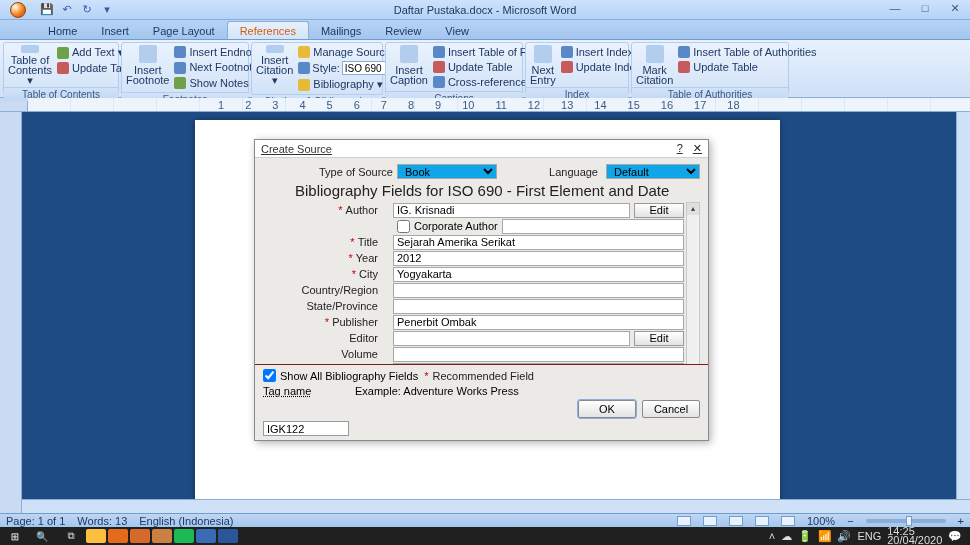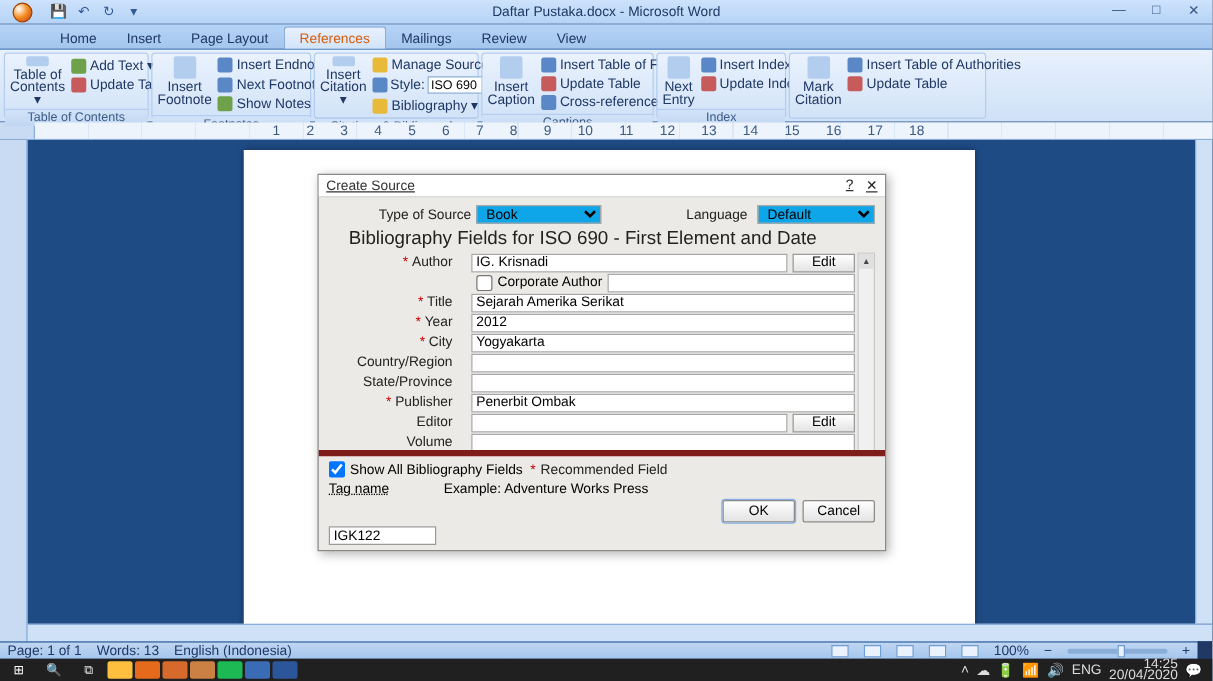--- a/index.html
+++ b/index.html
@@ -42,59 +42,59 @@
 .ruler { flex: 1; background: repeating-linear-gradient(to right, #eef4fb 0, #eef4fb 42px, #dbe7f6 42px, #dbe7f6 43px); position: relative; color: #3b5a85; font-size: 8px; overflow: hidden; }
 .ruler .ticks { position: absolute; top: 1px; left: 190px; display: flex; gap: 21px; }
 
 .workspace { position: absolute; top: 112px; left: 0; right: 0; bottom: 32px; background: #1f4b85; overflow: hidden; }
 .vruler { position: absolute; left: 0; top: 0; bottom: 0; width: 22px; background: #c8dbf3; border-right: 1px solid #8baed8; }
 .page { position: absolute; left: 195px; top: 8px; width: 585px; height: 760px; background: #fff; box-shadow: 0 0 6px rgba(0,0,0,.4); }
 .hscroll { position: absolute; bottom: 0; left: 22px; right: 0; height: 14px; background: #cfe1f7; border-top: 1px solid #8baed8; }
 .vscroll { position: absolute; top: 0; right: 0; bottom: 14px; width: 14px; background: #cfe1f7; border-left: 1px solid #8baed8; }
 
 
-.statusbar { position: absolute; left: 0; right: 12px; bottom: 18px; height: 14px; background: linear-gradient(to bottom, #c0d6f2, #a4c6ed); display: flex; align-items: center; color: #1f3864; font-size: 10px; padding: 0 6px; gap: 12px; border-top: 1px solid #6f9cd1; }
+.statusbar { position: absolute; left: 0; right: 0; bottom: 18px; height: 14px; background: linear-gradient(to bottom, #c0d6f2, #a4c6ed); display: flex; align-items: center; color: #1f3864; font-size: 10px; padding: 0 6px; gap: 12px; border-top: 1px solid #6f9cd1; }
 .statusbar .spacer { flex: 1; }
 .viewbtn { width: 14px; height: 10px; border: 1px solid #6f9cd1; background: #eaf2fd; display: inline-block; }
 .zoom-slider { width: 80px; height: 4px; background: #8baed8; border-radius: 2px; position: relative; }
 .zoom-slider .thumb { position: absolute; left: 50%; top: -3px; width: 6px; height: 10px; background: #eaf2fd; border: 1px solid #6f9cd1; }
 
 
 .taskbar { position: absolute; left: 0; right: 0; bottom: 0; height: 18px; background: #202020; display: flex; align-items: center; padding: 0 2px; gap: 2px; }
 .taskbar .tbtn { width: 26px; height: 16px; display: flex; align-items: center; justify-content: center; color: #ddd; font-size: 10px; cursor: pointer; }
 .taskbar .tbtn.start { color: #fff; }
 .taskbar .tray { margin-left: auto; display: flex; align-items: center; gap: 6px; color: #ddd; font-size: 9px; padding-right: 6px; }
 .taskbar .app { width: 20px; height: 14px; border-radius: 2px; }
 
 
 .dialog { position: absolute; left: 254px; top: 139px; width: 455px; height: 302px; background: #eceae6; border: 1px solid #8a8a8a; box-shadow: 2px 2px 8px rgba(0,0,0,.3); display: flex; flex-direction: column; }
 .dialog-title { height: 18px; background: #fff; display: flex; align-items: center; padding: 0 6px; font-size: 11px; color: #333; border-bottom: 1px solid #d0d0d0; text-decoration: underline; }
 .dialog-title .dt-icons { margin-left: auto; display: flex; gap: 10px; color: #222; cursor: pointer; }
-.dialog-body { flex: 1; padding: 6px 8px 4px; overflow: hidden; position: relative; }
+.dialog-body { flex: 1; padding: 6px 8px 4px; overflow: hidden; position: relative; margin-left: 16px; }
 .d-row { display: flex; align-items: center; margin-bottom: 3px; gap: 4px; }
 .d-row label { width: 114px; text-align: right; font-size: 11px; color: #222; }
 .d-row select, .d-row input[type="text"] { border: 1px solid #a8a8a8; height: 15px; font-size: 11px; padding: 0 3px; background: #0ea5e9; }
 .d-row select { width: 100px; }
 .d-row .lang-lbl { margin-left: auto; width: auto; padding-right: 4px; }
 .d-row .lang-sel { width: 94px; }
 .biblio-title { font-size: 15px; color: #222; margin: 2px 0 3px 0; padding-left: 16px; }
 
 .fields-panel { height: 183px; border-right: 16px solid #eceae6; position: relative; }
 .fields-inner { height: 100%; overflow: hidden; }
 .field-row { display: flex; align-items: center; height: 16px; margin-bottom: 0px; }
 .field-row label { width: 114px; text-align: right; font-size: 11px; color: #222; padding-right: 15px; }
 .field-row label .req { color: #c00; margin-right: 3px; }
 .field-row input[type="text"] { flex: 1; border: 1px solid #a8a8a8; height: 15px; font-size: 11px; padding: 0 3px; min-width: 0; background: #fff; }
 .field-row .editbtn { width: 50px; height: 15px; margin-left: 4px; font-size: 11px; border: 1px solid #9a9a9a; background: linear-gradient(to bottom, #fff, #e3e3e3); cursor: pointer; }
 .field-row .chk { margin-left: 4px; }
 .fields-scroll { position: absolute; right: -16px; top: 0; bottom: 0; width: 14px; background: #f0f0f0; border: 1px solid #c8c8c8; }
 .fields-scroll .arr { height: 12px; background: #e0e0e0; text-align: center; font-size: 8px; color: #444; line-height: 12px; }
 .fields-scroll .track { position: absolute; top: 12px; bottom: 12px; left: 0; right: 0; }
 
-.dialog-footer { border-top: 5px solid #7f1d1d; padding: 4px 8px; display: grid; grid-template-columns: auto auto 1fr auto auto; align-items: center; gap: 6px; row-gap: 3px; }
+.dialog-footer { border-top: 1px solid #7f1d1d; padding: 4px 8px; display: grid; grid-template-columns: auto auto 1fr auto auto; align-items: center; gap: 6px; row-gap: 3px; }
 .dialog-footer .chk-row { grid-column: 1 / 3; display: flex; align-items: center; gap: 4px; font-size: 11px; }
 .dialog-footer .rec { grid-column: 3 / 6; font-size: 11px; color: #222; }
 .dialog-footer .rec .req { color: #c00; margin-right: 4px; }
 .dialog-footer .tag-lbl { font-size: 11px; text-decoration: underline; text-decoration-style: dotted; grid-column: 1; }
 .dialog-footer .tag-input { grid-column: 1 / 2; width: 86px; height: 15px; border: 1px solid #9a9a9a; font-size: 11px; padding: 0 3px; }
 .dialog-footer .example { grid-column: 2 / 4; font-size: 11px; }
 .dialog-footer button.dlg { width: 58px; height: 18px; font-size: 11px; border: 1px solid #8a8a8a; background: linear-gradient(to bottom, #fff, #e3e3e3); cursor: pointer; border-radius: 2px; }
 .dialog-footer .ok { grid-column: 4; border: 1px solid #3a74c4; outline: 1px solid #88b0e4; }
 .dialog-footer .cancel { grid-column: 5; }
 </style>
@@ -259,20 +259,21 @@
         <div class="rsmall">
             <span class="dico b"></span>
             <span>Insert Table of Authorities</span>
           </div>
         <div class="rsmall">
             <span class="dico r"></span>
             <span>Update Table</span>
           </div>
       </div>
     </div>
+    <div class="rgroup-label">Table of Authorities</div>
   </div>
 </div>
 
 <div class="ruler-area">
   <div class="ruler-left"></div>
   <div class="ruler">
     <div class="ticks">
       <span>1</span>
         <span>2</span>
         <span>3</span>
@@ -422,19 +423,19 @@
   <div class="app" style="background:#1db954"></div>
   <div class="app" style="background:#3a6cb5"></div>
   <div class="app" style="background:#2b579a"></div>
   <div class="tray">
     <span>˄</span>
     <span>☁</span>
     <span>🔋</span>
     <span>📶</span>
     <span>🔊</span>
     <span>ENG</span>
-    <div style="text-align:right;line-height:9px">
+    <div style="line-height:9px">
       <div>14:25</div>
       <div>20/04/2020</div>
     </div>
     <span>💬</span>
   </div>
 </div>
 
 </body></html>

